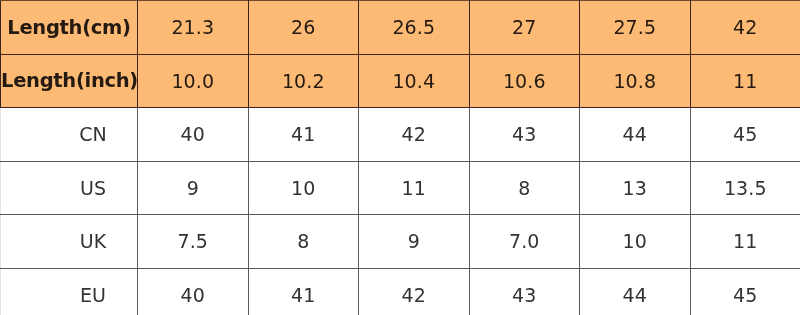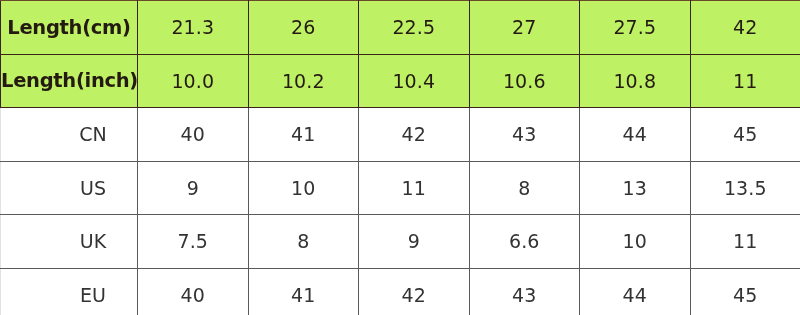--- a/index.html
+++ b/index.html
@@ -30,21 +30,21 @@
     text-align: center;
     vertical-align: middle;
     padding: 0;
     color: #2f2f2f;
     font-size: 19px;
     letter-spacing: 0.1px;
   }
 
   
   tr.head-row td {
-    background: #bef264;
+    background: #fdba74;
     border: 1.6px solid #3a2418;
     color: #241a12;
     font-size: 19px;
   }
   tr.head-row td.row-label {
     font-weight: bold;
     font-size: 19.5px;
     letter-spacing: -0.3px;
   }
   tr.head-row.first td { border-top-color: #6b4a2a; }
@@ -82,21 +82,21 @@
     <col class="data-col">
       <col class="data-col">
       <col class="data-col">
   </colgroup>
   <tbody>
 
     <tr class="head-row first">
       <td class="row-label">Length(cm)</td>
       <td>21.3</td>
       <td>26</td>
-      <td>22.5</td>
+      <td>26.5</td>
       <td>27</td>
       <td>27.5</td>
       <td>42</td>
     </tr>
 
     <tr class="head-row">
       <td class="row-label">Length(inch)</td>
       <td>10.0</td>
       <td>10.2</td>
       <td>10.4</td>
@@ -123,21 +123,21 @@
       <td>8</td>
       <td>13</td>
       <td class="edge-right">13.5</td>
     </tr>
 
     <tr class="data-row">
       <td class="row-label edge-left">UK</td>
       <td>7.5</td>
       <td>8</td>
       <td>9</td>
-      <td>6.6</td>
+      <td>7.0</td>
       <td>10</td>
       <td class="edge-right">11</td>
     </tr>
 
     <tr class="data-row last">
       <td class="row-label edge-left">EU</td>
       <td>40</td>
       <td>41</td>
       <td>42</td>
       <td>43</td>

